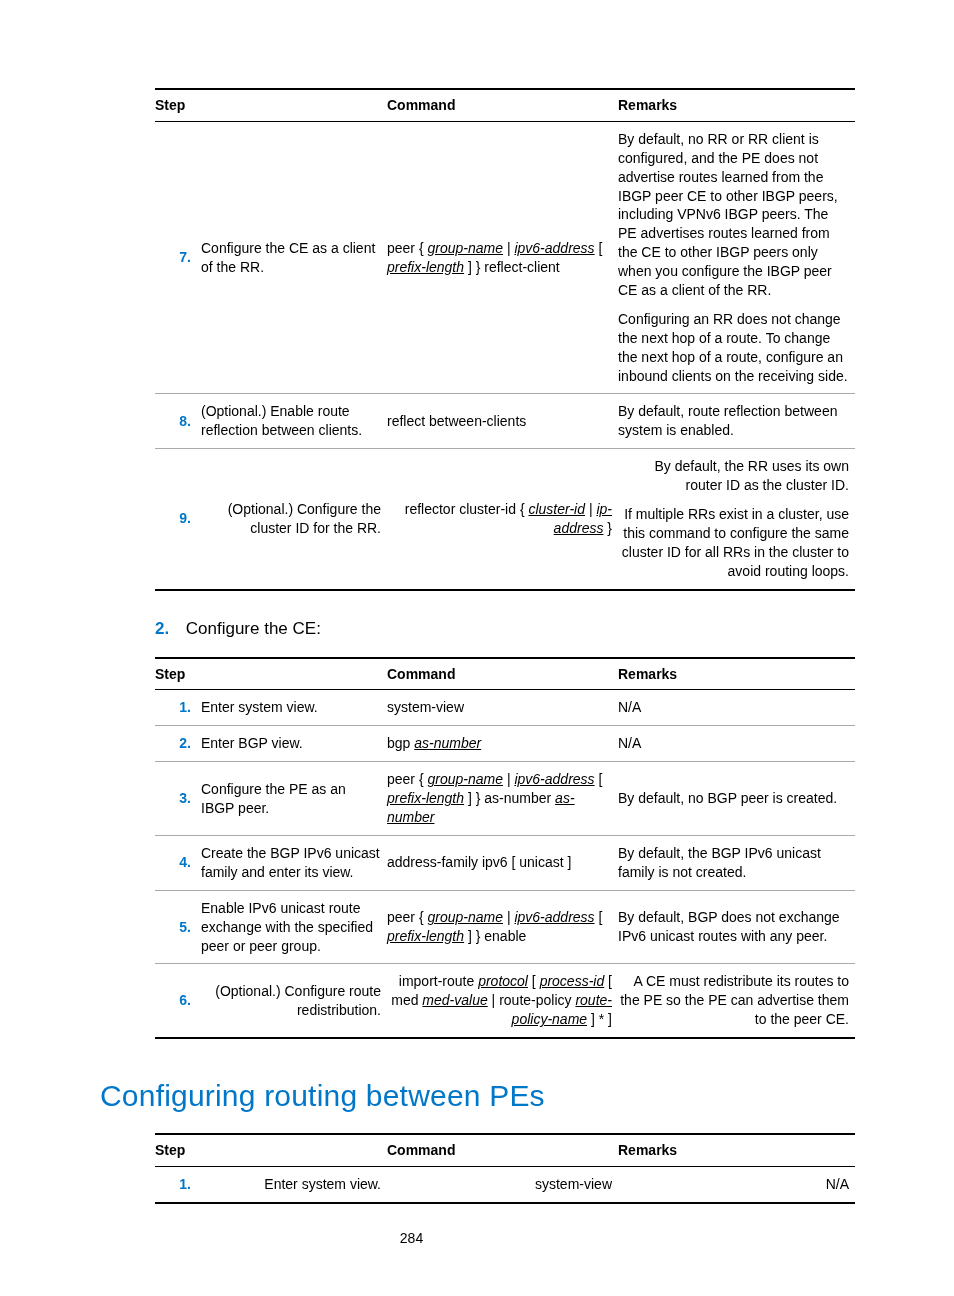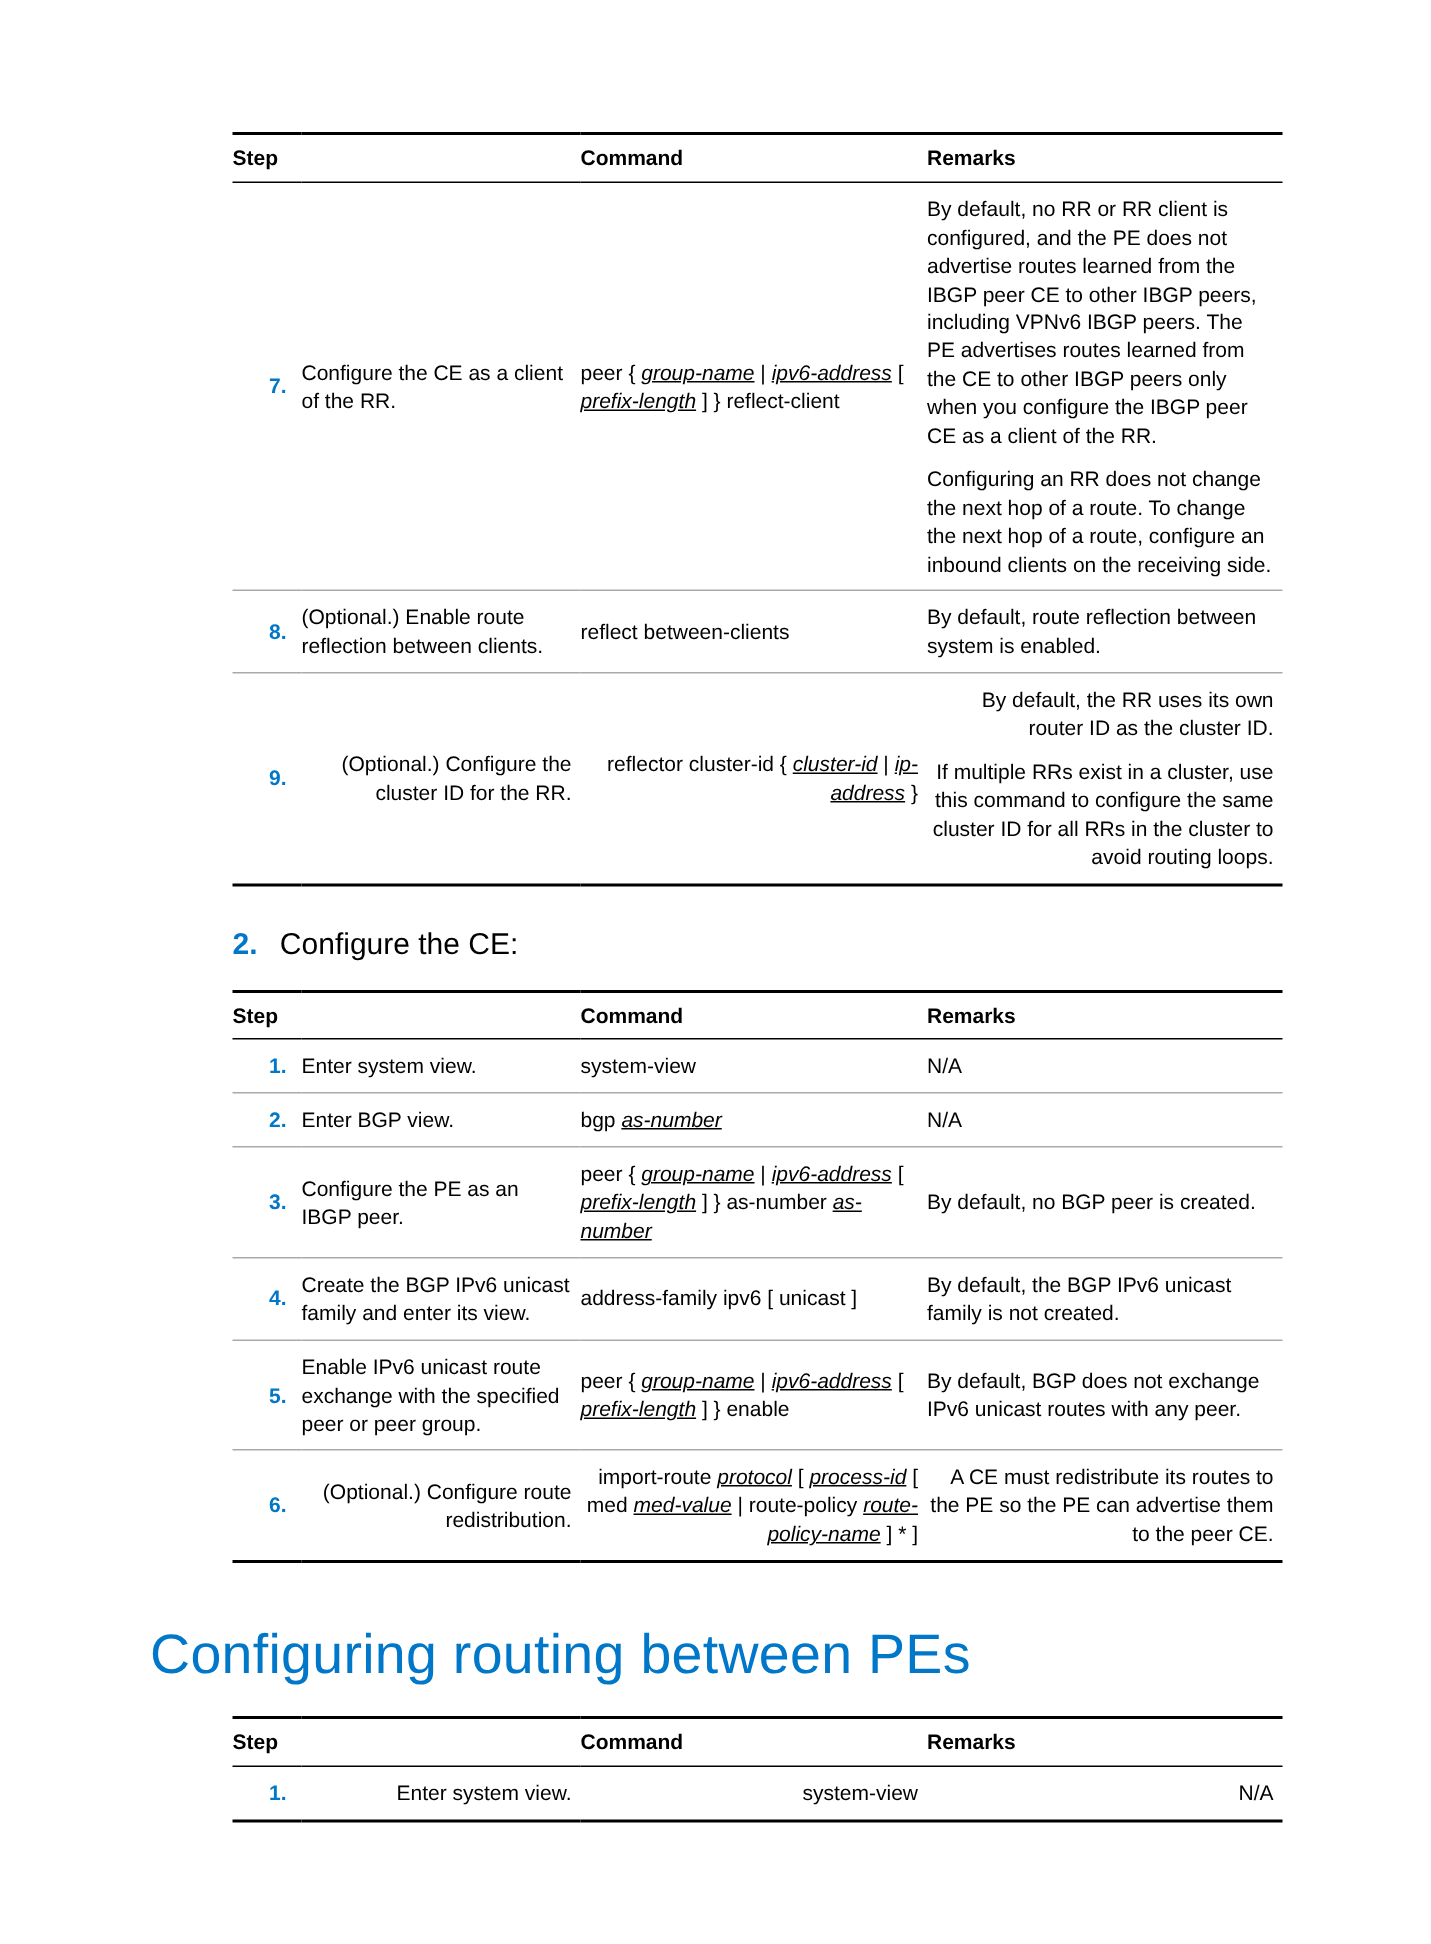--- a/index.html
+++ b/index.html
@@ -50,32 +50,32 @@
     padding-right: 10px !important;
   }
   .col-desc { width: 180px; }
   .col-cmd  { width: 225px; }
   .col-rem  { }
   .bold { font-weight: normal; }
   .italic { font-style: italic; text-decoration: underline; }
   .para-block { margin-bottom: 10px; }
   .interstep {
     margin: 28px 0 18px 55px;
-    font-size: 20px;
+    font-size: 17px;
   }
   .interstep .num {
     color: #0077c8;
     font-weight: bold;
     display: inline-block;
     width: 26px;
   }
   h2.section {
     color: #0077c8;
     font-weight: 300;
-    font-size: 37px;
+    font-size: 30px;
     margin: 40px 0 20px 0;
     letter-spacing: 0.2px;
   }
   .page-number {
     position: absolute;
     bottom: 50px;
     width: 100%;
     left: 0;
     text-align: center;
     font-size: 14px;
@@ -204,13 +204,14 @@
           <td class="col-num">1.</td>
           <td class="col-desc">Enter system view.</td>
           <td class="col-cmd"><span class="bold">system-view</span></td>
           <td class="col-rem">
             <div>N/A</div>
           </td>
         </tr>
       </tbody>
   </table>
 
+  <div class="page-number">284</div>
 </div>
 
 </body></html>

